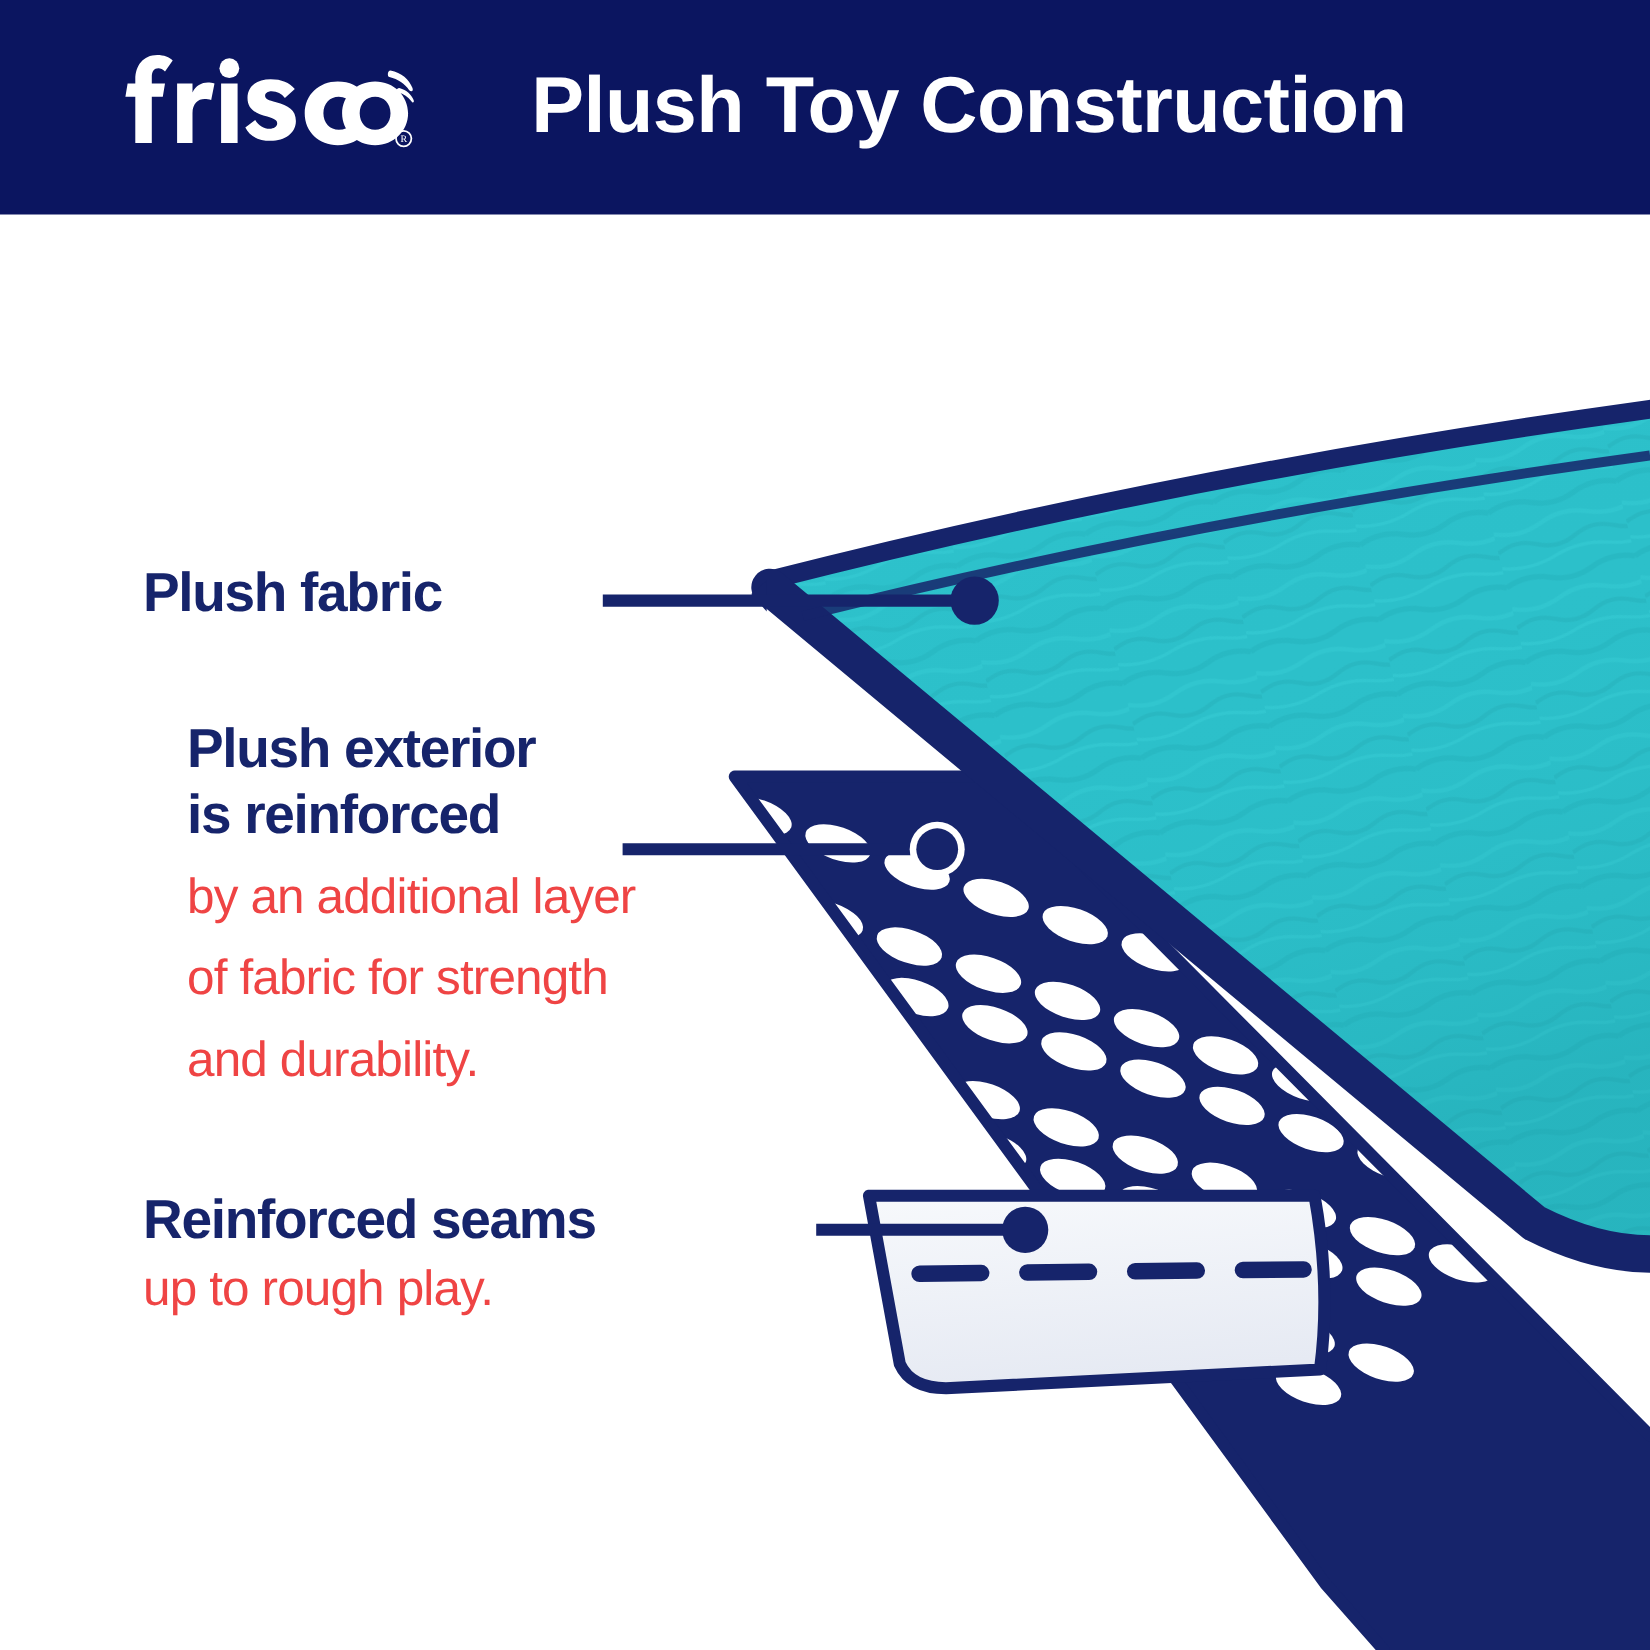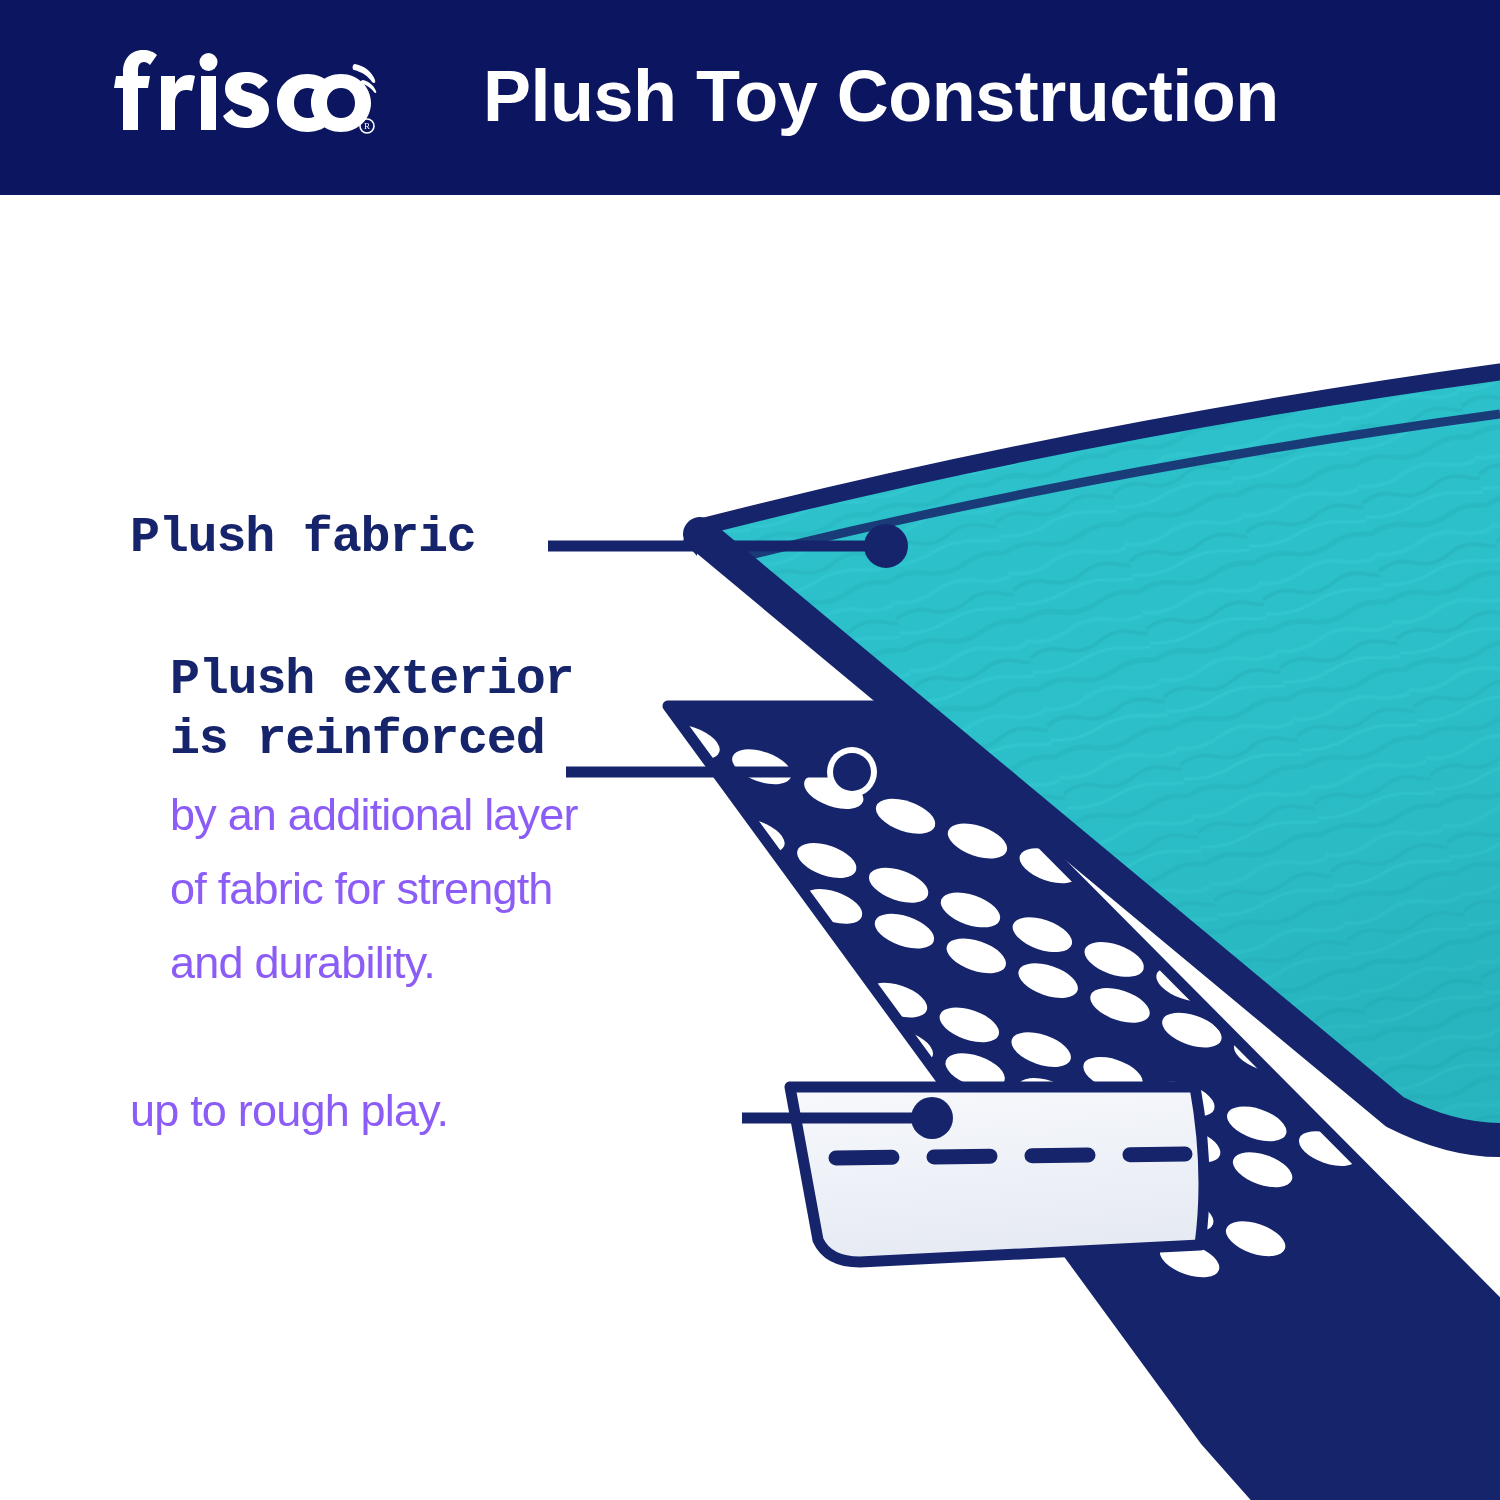--- a/index.html
+++ b/index.html
@@ -49,36 +49,36 @@
     line-height: 96px;
     white-space: nowrap;
   }
 
   
   .callout-block {
     position: absolute;
     color: #16246b;
   }
   .callout-heading {
-    font-family: Liberation Mono, monospace;
+    font-family: Liberation Sans, sans-serif;
     font-weight: bold;
     font-size: 50px;
     line-height: 60px;
     letter-spacing: -1.2px;
     white-space: nowrap;
     color: #16246b;
   }
   .callout-body {
     font-family: "Liberation Sans", sans-serif;
     font-weight: normal;
     font-size: 45px;
     line-height: 58px;
     letter-spacing: -0.8px;
     white-space: nowrap;
-    color: #8b5cf6;
+    color: #ef4444;
   }
 
   #callout-plush-fabric  { left: 130px; top: 508px;  }
   #callout-plush-exterior{ left: 130px; top: 650px; margin-left: 40px;  }
   #callout-reinforced-seams { left: 130px; top: 1078px; }
 
   #callout-plush-exterior .callout-body { margin-top: 16px; }
   #callout-reinforced-seams .callout-body { margin-top: 4px; }
 
   
@@ -254,16 +254,17 @@
 
   <div id="callout-plush-exterior" class="callout-block">
     <div class="callout-heading">Plush exterior</div>
     <div class="callout-heading">is reinforced</div>
     <div class="callout-body">by an additional layer</div>
     <div class="callout-body">of fabric for strength</div>
     <div class="callout-body">and durability.</div>
   </div>
 
   <div id="callout-reinforced-seams" class="callout-block">
+    <div class="callout-heading">Reinforced seams</div>
     <div class="callout-body">up to rough play.</div>
   </div>
 
 </div>
 
 </body></html>

